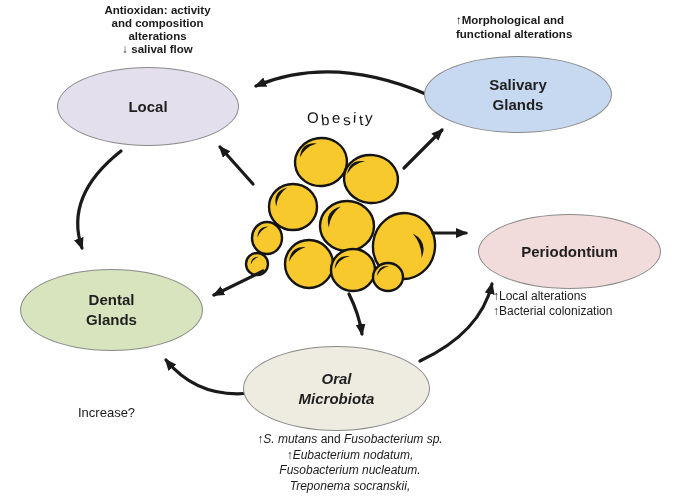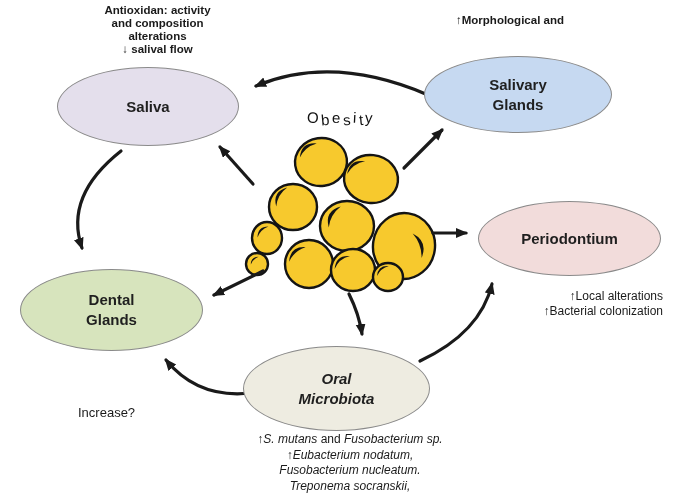--- a/index.html
+++ b/index.html
@@ -11,26 +11,26 @@
   .node{
     position:absolute;z-index:2;border-radius:50%;
     border:1px solid var(--ellipse_border,#8a8a8a);
     display:flex;flex-direction:column;justify-content:center;align-items:center;
     font-weight:bold;text-align:center;color:#1f1f1f;
   }
   .node .tline{line-height:20px;font-size:15px;text-align:right;}
   #node-saliva{left:57px;top:67px;width:180px;height:77px;background:var(--saliva_fill);font-size:15px;}
   #node-salivary-glands{left:424px;top:56px;width:186px;height:75px;background:var(--salivary_glands_fill);}
   #node-dental-caries{left:20px;top:269px;width:181px;height:80px;background:var(--dental_caries_fill);}
-  #node-periodontium{left:478px;top:201px;width:181px;height:73px;background:var(--periodontium_fill);font-size:16px;}
+  #node-periodontium{left:478px;top:214px;width:181px;height:73px;background:var(--periodontium_fill);font-size:16px;}
   #node-oral-microbiota{left:243px;top:346px;width:185px;height:83px;background:var(--oral_microbiota_fill);font-style:italic;}
   .note{position:absolute;z-index:3;}
   #note-saliva{left:70px;top:4px;width:175px;text-align:center;font-weight:bold;font-size:11.5px;line-height:13px;}
   #note-salivary-glands{left:448px;top:13px;width:175px;text-align:left;font-weight:bold;font-size:11.5px;line-height:14px;margin-left:8px;}
-  #note-periodontium{left:493px;top:289px;width:170px;text-align:right;font-size:12px;line-height:14.5px;}
+  #note-periodontium{left:493px;top:289px;width:170px;text-align:left;font-size:12px;line-height:14.5px;}
   #note-dental-caries{left:78px;top:357px;font-size:13px;margin-top:48px;}
   #note-oral-microbiota{left:230px;top:432px;width:240px;text-align:center;font-size:12px;line-height:15.5px;}
   .it{font-style:italic;margin-top:40px;}
   .bd{font-weight:bold;}
   #obesity-label{
     position:absolute;z-index:3;left:293px;top:110px;width:96px;text-align:center;
     font-size:15px;letter-spacing:2.5px;color:#111;font-weight:500;
   }
   #obesity-label .ltr{display:inline-block;}
   #obesity-label .ltr:nth-child(2n){transform:rotate(-5deg) translateY(1px);}
@@ -101,21 +101,21 @@
     <path class="arrow" marker-end="url(#ah)" d="M 263,271 L 214,295"></path>
     <path class="arrow" marker-end="url(#ah)" d="M 349,294 Q 359,314 362,334"></path>
     <path class="arrow" marker-end="url(#ah)" d="M 433,233 L 466,233"></path>
     <path class="arrow" marker-end="url(#ah)" d="M 251,393 Q 198,399 166,360"></path>
     <path class="arrow" marker-end="url(#ah)" d="M 420,361 C 452,346 483,322 492,284"></path>
   </svg>
 
   <div id="obesity-label"><span class="ltr">O</span><span class="ltr">b</span><span class="ltr">e</span><span class="ltr">s</span><span class="ltr">i</span><span class="ltr">t</span><span class="ltr">y</span></div>
 
   <div class="node" id="node-saliva">
-    <div class="tline">Saliva</div>
+    <div class="tline">Local</div>
   </div>
   <div class="node" id="node-salivary-glands">
       <div class="tline">Salivary</div>
       <div class="tline">Glands</div>
     </div>
   <div class="node" id="node-dental-caries">
       <div class="tline">Dental</div>
       <div class="tline">Glands</div>
     </div>
   <div class="node" id="node-periodontium">
@@ -127,20 +127,21 @@
     </div>
 
   <div class="note" id="note-saliva">
       <div class="tline">Antioxidan: activity</div>
       <div class="tline">and composition</div>
       <div class="tline">alterations</div>
       <div class="tline">↓ salival flow</div>
     </div>
   <div class="note" id="note-salivary-glands">
       <div class="tline">↑Morphological and</div>
+      <div class="tline">functional alterations</div>
     </div>
   <div class="note" id="note-periodontium">
       <div class="tline"><span class="bd">↑</span><span>Local alterations</span></div>
       <div class="tline"><span class="bd">↑</span><span>Bacterial colonization</span></div>
     </div>
   <div class="note" id="note-dental-caries">Increase?</div>
   <div class="note" id="note-oral-microbiota">
       <div class="tline"><span class="bd">↑</span><span class="it">S. mutans</span><span> and </span><span class="it">Fusobacterium sp.</span></div>
       <div class="tline"><span class="bd">↑</span><span class="it">Eubacterium nodatum,</span></div>
       <div class="tline"><span class="it">Fusobacterium nucleatum.</span></div>

